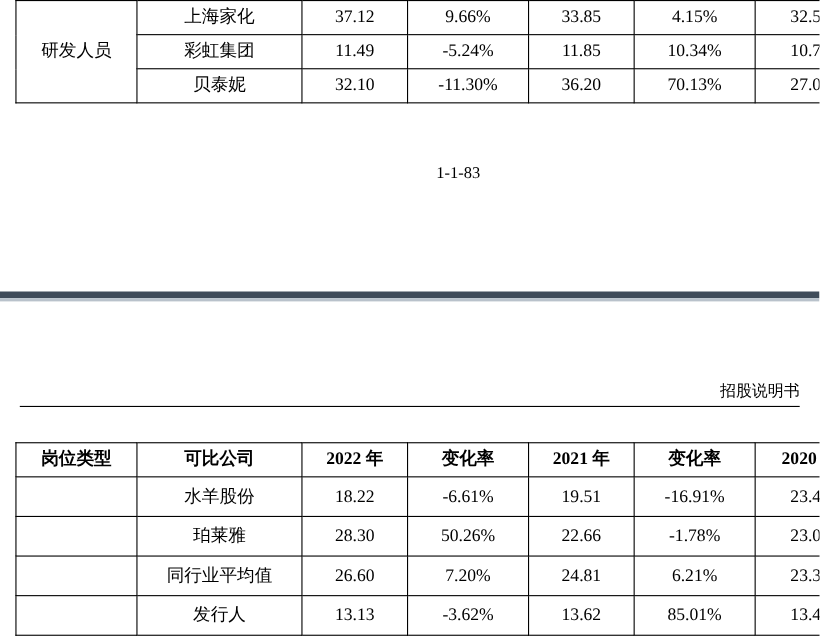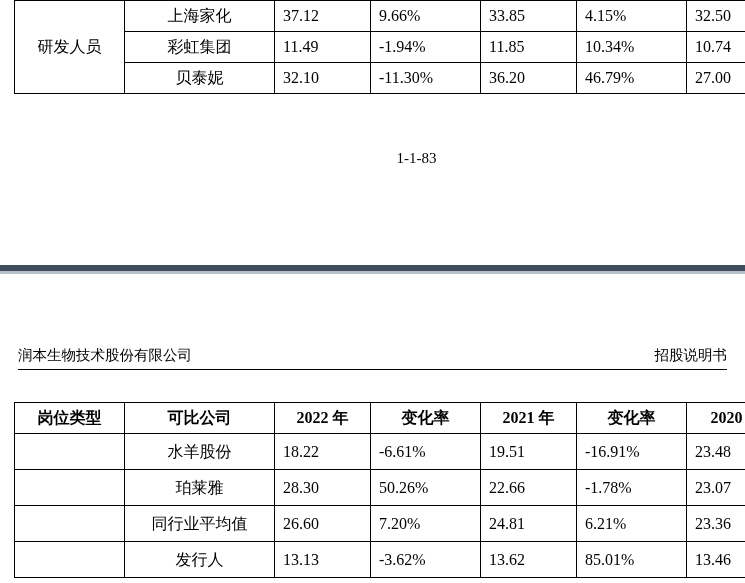--- a/index.html
+++ b/index.html
@@ -39,21 +39,21 @@
   table.doc-table td, table.doc-table th {
     border: 1px solid #000000;
     padding: 3px 8px;
     font-weight: normal;
     font-size: 16px;
     line-height: 1.5;
     height: 25px;
     box-sizing: border-box;
   }
   .c-center { text-align: center; }
-  .c-right  { text-align: left; }
+  .c-right  { text-align: center; }
   .bold     { font-weight: bold; }
 
   
   col.col-type { width: 110px; }
   col.col-comp { width: 150px; }
   col.col-num  { width: 96px; }
   col.col-rate { width: 110px; }
   col.col-num2 { width: 96px; }
   col.col-rate2{ width: 110px; }
   col.col-num3 { width: 100px; }
@@ -169,46 +169,45 @@
           <td class="c-center cjk">上海家化</td>
           <td class="c-right">37.12</td>
           <td class="c-right">9.66%</td>
           <td class="c-right">33.85</td>
           <td class="c-right">4.15%</td>
           <td class="c-right">32.50</td>
         </tr>
         <tr>
           <td class="c-center cjk">彩虹集团</td>
           <td class="c-right">11.49</td>
-          <td class="c-right">-1.94%</td>
+          <td class="c-right">-5.24%</td>
           <td class="c-right">11.85</td>
           <td class="c-right">10.34%</td>
           <td class="c-right">10.74</td>
         </tr>
         <tr>
           <td class="c-center cjk">贝泰妮</td>
           <td class="c-right">32.10</td>
           <td class="c-right">-11.30%</td>
           <td class="c-right">36.20</td>
-          <td class="c-right">46.79%</td>
+          <td class="c-right">70.13%</td>
           <td class="c-right">27.00</td>
         </tr>
       </tbody>
     </table>
   </div>
 
   <div class="page-number">1-1-83</div>
 
   <div class="page-gap">
     <div class="rule-dark"></div>
     <div class="rule-light"></div>
   </div>
 
   <div class="run-header">
-    <div class="left cjk">润本生物技术股份有限公司</div>
     <div class="right cjk">招股说明书</div>
     <div class="hrule"></div>
   </div>
 
   <div class="bottom-table-wrap">
     <table class="doc-table">
       <colgroup>
         <col class="col-type">
           <col class="col-comp">
           <col class="col-num">

